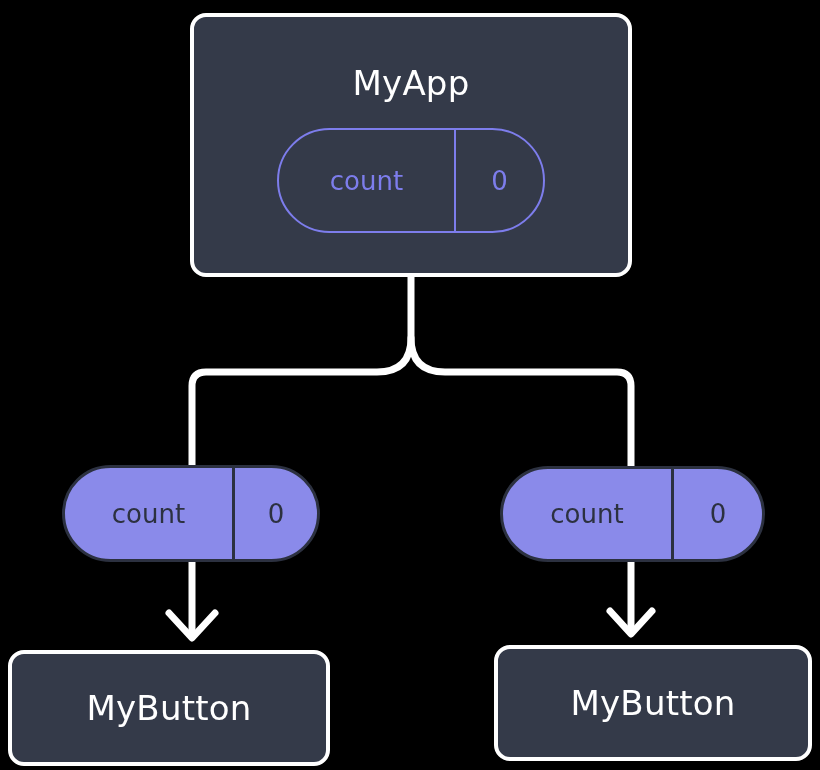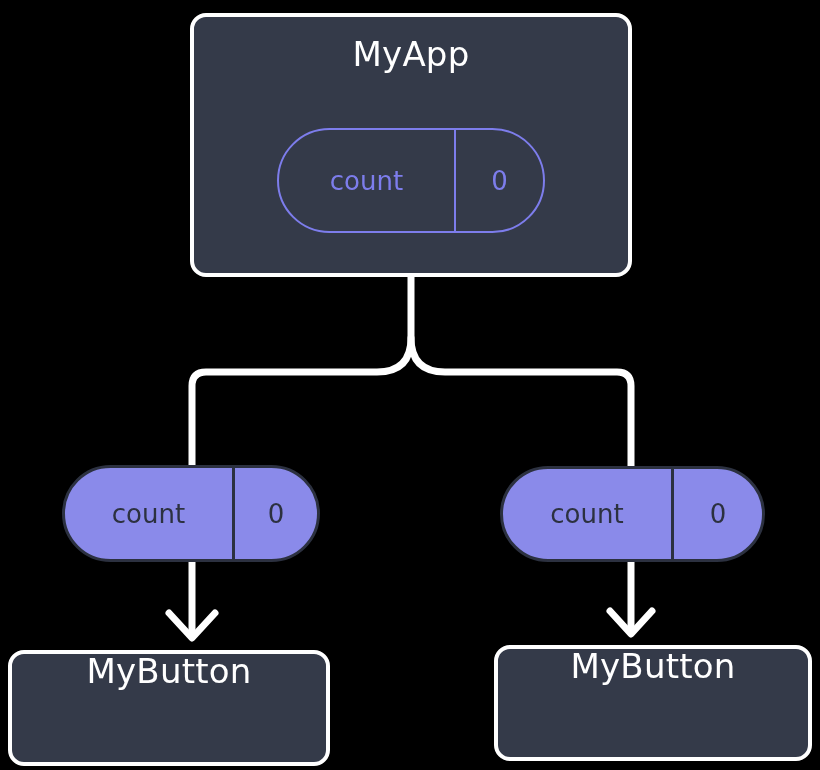--- a/index.html
+++ b/index.html
@@ -25,21 +25,21 @@
   }
 
   
   .comp-box {
     position: absolute;
     background: #343a49;
     border: 4px solid #ffffff;
     border-radius: 16px;
     box-sizing: border-box;
     display: flex;
-    align-items: flex-start;
+    align-items: center;
     justify-content: center;
   }
   .comp-box.root {
     left: 190px;
     top: 13px;
     width: 442px;
     height: 264px;
     align-items: flex-start;
     justify-content: center;
   }
@@ -57,21 +57,21 @@
   }
   .comp-title {
     color: #ffffff;
     font-size: 34px;
     font-weight: 400;
     letter-spacing: 0.2px;
     line-height: 1;
     white-space: nowrap;
   }
   .comp-box.root .comp-title {
-    margin-top: 20px;
+    margin-top: 49px;
   }
 
   
   .pill {
     position: absolute;
     box-sizing: border-box;
     display: flex;
     align-items: stretch;
     border-radius: 999px;
     overflow: hidden;

